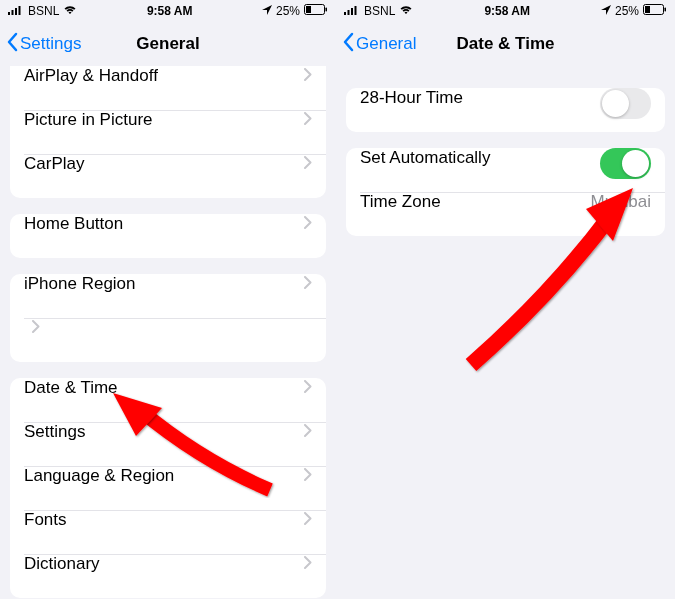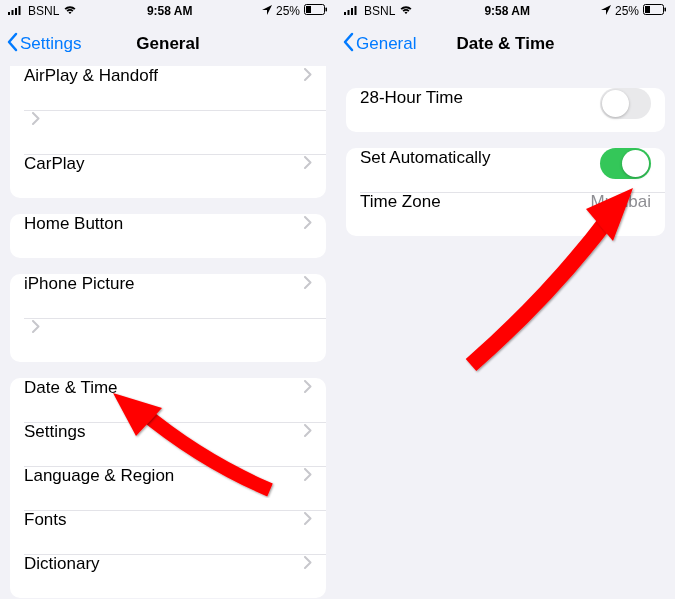--- a/index.html
+++ b/index.html
@@ -151,20 +151,21 @@
   </div>
   <div class="content">
     <div class="group first">
       <div class="row">
         <span class="row-label">AirPlay &amp; Handoff</span>
         <span class="chevron"><svg width="8" height="13" viewBox="0 0 8 13">
               <path d="M1 1 L6.5 6.5 L1 12" fill="none" stroke="#c7c7cc" stroke-width="2" stroke-linecap="round" stroke-linejoin="round"></path>
             </svg></span>
       </div>
       <div class="row">
+        <span class="row-label">Picture in Picture</span>
         <span class="chevron"><svg width="8" height="13" viewBox="0 0 8 13">
               <path d="M1 1 L6.5 6.5 L1 12" fill="none" stroke="#c7c7cc" stroke-width="2" stroke-linecap="round" stroke-linejoin="round"></path>
             </svg></span>
       </div>
       <div class="row">
         <span class="row-label">CarPlay</span>
         <span class="chevron"><svg width="8" height="13" viewBox="0 0 8 13">
               <path d="M1 1 L6.5 6.5 L1 12" fill="none" stroke="#c7c7cc" stroke-width="2" stroke-linecap="round" stroke-linejoin="round"></path>
             </svg></span>
       </div>
@@ -172,21 +173,21 @@
     <div class="group">
       <div class="row">
         <span class="row-label">Home Button</span>
         <span class="chevron"><svg width="8" height="13" viewBox="0 0 8 13">
               <path d="M1 1 L6.5 6.5 L1 12" fill="none" stroke="#c7c7cc" stroke-width="2" stroke-linecap="round" stroke-linejoin="round"></path>
             </svg></span>
       </div>
     </div>
     <div class="group">
       <div class="row">
-        <span class="row-label">iPhone Picture</span>
+        <span class="row-label">iPhone Region</span>
         <span class="chevron"><svg width="8" height="13" viewBox="0 0 8 13">
               <path d="M1 1 L6.5 6.5 L1 12" fill="none" stroke="#c7c7cc" stroke-width="2" stroke-linecap="round" stroke-linejoin="round"></path>
             </svg></span>
       </div>
       <div class="row">
         <span class="chevron"><svg width="8" height="13" viewBox="0 0 8 13">
               <path d="M1 1 L6.5 6.5 L1 12" fill="none" stroke="#c7c7cc" stroke-width="2" stroke-linecap="round" stroke-linejoin="round"></path>
             </svg></span>
       </div>
     </div>

